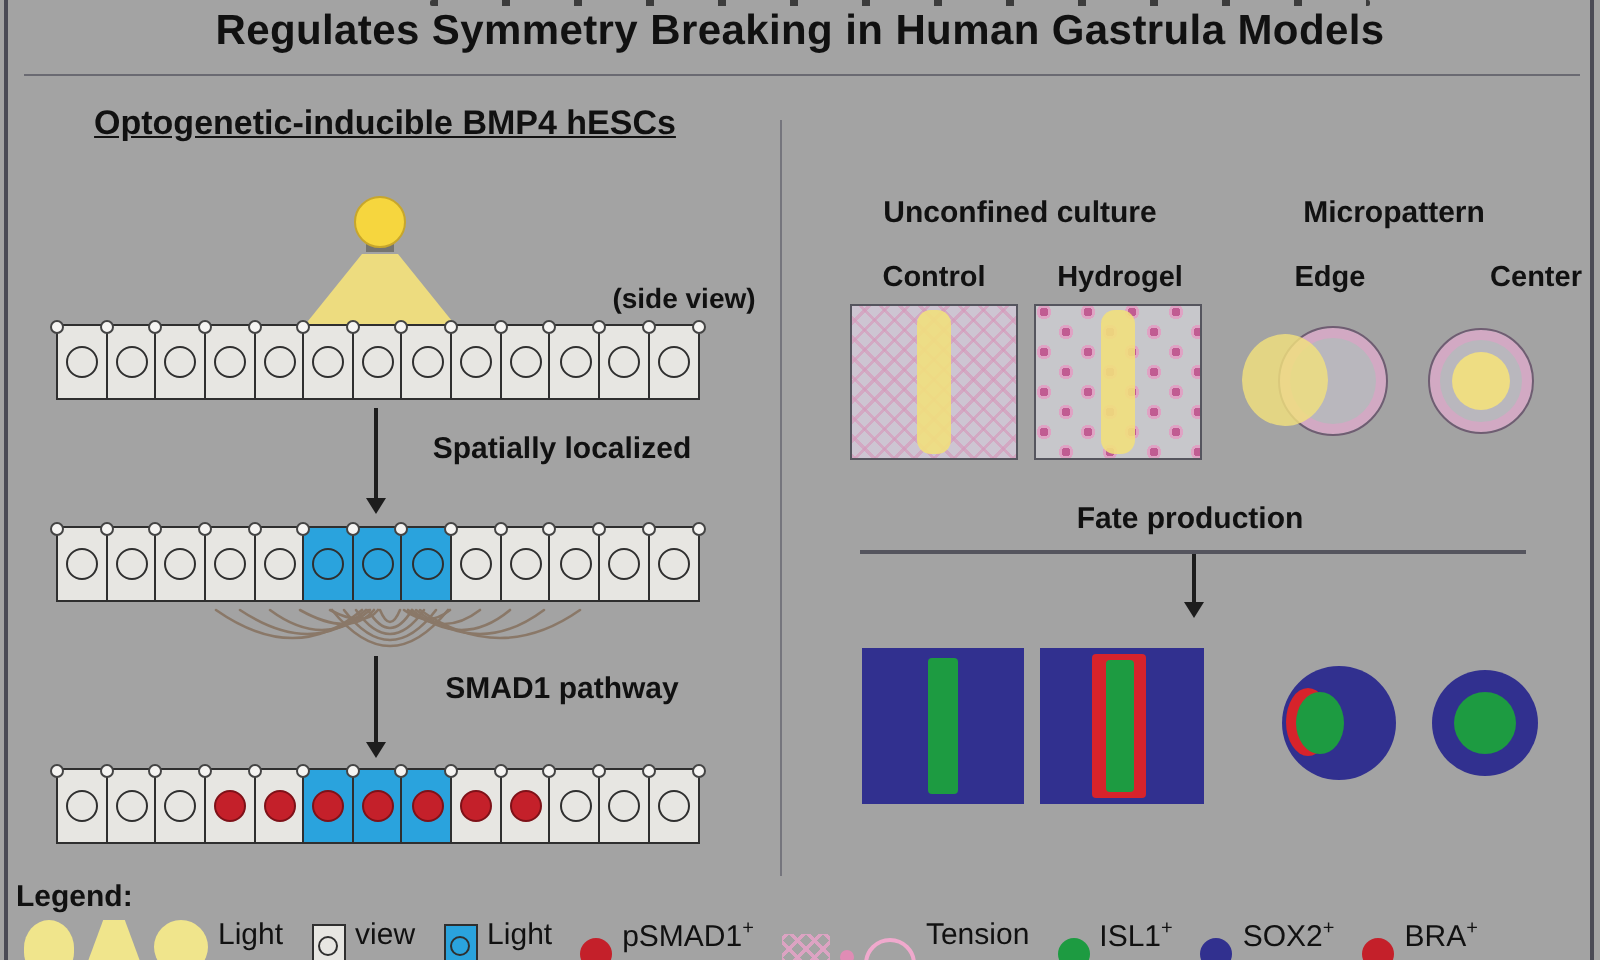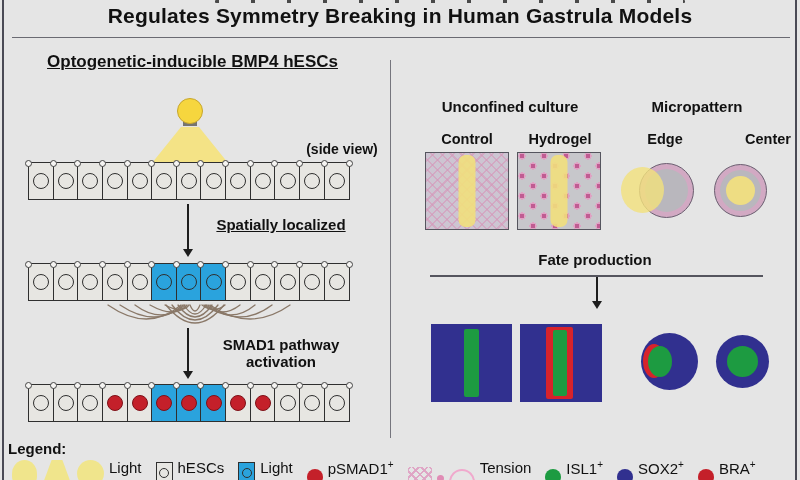--- a/index.html
+++ b/index.html
@@ -1,35 +1,35 @@
 <!DOCTYPE html>
 <html><head>
 <meta charset="utf-8">
 <style>
   html,body{margin:0;padding:0;background:#fff;}
-  .stage{position:relative;width:800px;height:480px;background:#e5e5e5;overflow:hidden;
+  .stage{position:relative;width:800px;height:480px;background:#a3a3a3;overflow:hidden;
          font-family:"Liberation Sans",sans-serif;color:#111;}
   .abs{position:absolute;}
   .bold{font-weight:bold;}
   .ctr{text-align:center;}
   
   .edge-l{left:2px;top:0;bottom:0;width:2px;background:#4a4a55;}
   .edge-r{right:3px;top:0;bottom:0;width:2px;background:#4a4a55;}
   .title-remnant{top:0;left:215px;width:470px;height:3px;opacity:.8;border-radius:1px;
       background:repeating-linear-gradient(90deg,#222 0 4px,transparent 4px 36px);}
   .title{top:4px;left:20px;right:20px;font-size:21px;letter-spacing:.2px;}
   .title-rule{top:37px;left:12px;right:10px;height:1px;background:#6a6a72;}
   .panel-divider{left:390px;top:60px;height:378px;width:1px;background:#75757d;}
   
   .lp-header{left:30px;top:52px;width:325px;font-size:17px;text-decoration:underline;}
   .rp-header{left:398px;top:52px;width:395px;font-size:17px;}
   .light-label{left:55px;top:101px;font-size:15px;}
   .sideview{left:292px;top:141px;width:100px;font-size:14px;text-align:center;}
   .step-label{width:170px;font-size:15px;line-height:17px;}
-  .step2{left:196px;top:216px;text-decoration:underline;}
+  .step2{left:196px;top:216px;}
   .step3{left:196px;top:336px;}
   .unconfined-label{left:405px;top:98px;width:210px;font-size:15px;}
   .micropattern-label{left:613px;top:98px;width:168px;font-size:15px;}
   .cond{top:131px;font-size:14.5px;}
   .cond-control{left:420px;width:94px;}
   .cond-hydrogel{left:514px;width:92px;}
   .cond-edge{left:625px;width:80px;}
   .cond-center{left:728px;width:80px;}
   .fate-label{left:495px;top:251px;width:200px;font-size:15px;}
   
@@ -263,21 +263,20 @@
     <path d="M112,4 Q124,13 135,4"></path>
     <path d="M114,4 Q132,18 150,4"></path>
     <path d="M116,4 Q141,24 165,4"></path>
     <path d="M118,4 Q150,28 182,4"></path>
     <path d="M120,4 Q160,32 200,4"></path>
   </svg>
 
   <div class="abs varrow arrow2"></div>
   <div class="abs step-label step3 bold ctr">
     <div>SMAD1 pathway</div>
-    <div>activation</div>
   </div>
 
   <div class="abs cellrow row3">
       <div class="cell">
         <span class="jdot"></span>
         <span class="nucleus"></span>
       </div>
       <div class="cell">
         <span class="jdot"></span>
         <span class="nucleus"></span>
@@ -371,21 +370,21 @@
   <div class="abs legend-heading bold">Legend:</div>
   <div class="abs legend-items">
       <div class="litem">
         <span class="lic ic-bulb"></span>
         <span class="lic ic-cone"></span>
         <span class="lic ic-light-circle"></span>
         <span class="llab">Light</span>
       </div>
       <div class="litem">
         <span class="lic ic-cell-gray"></span>
-        <span class="llab">hESCs</span>
+        <span class="llab">view</span>
       </div>
       <div class="litem">
         <span class="lic ic-cell-blue"></span>
         <span class="llab">Light</span>
       </div>
       <div class="litem">
         <span class="lic ic-dot-red"></span>
         <span class="llab">pSMAD1<sup>+</sup></span>
       </div>
       <div class="litem">

